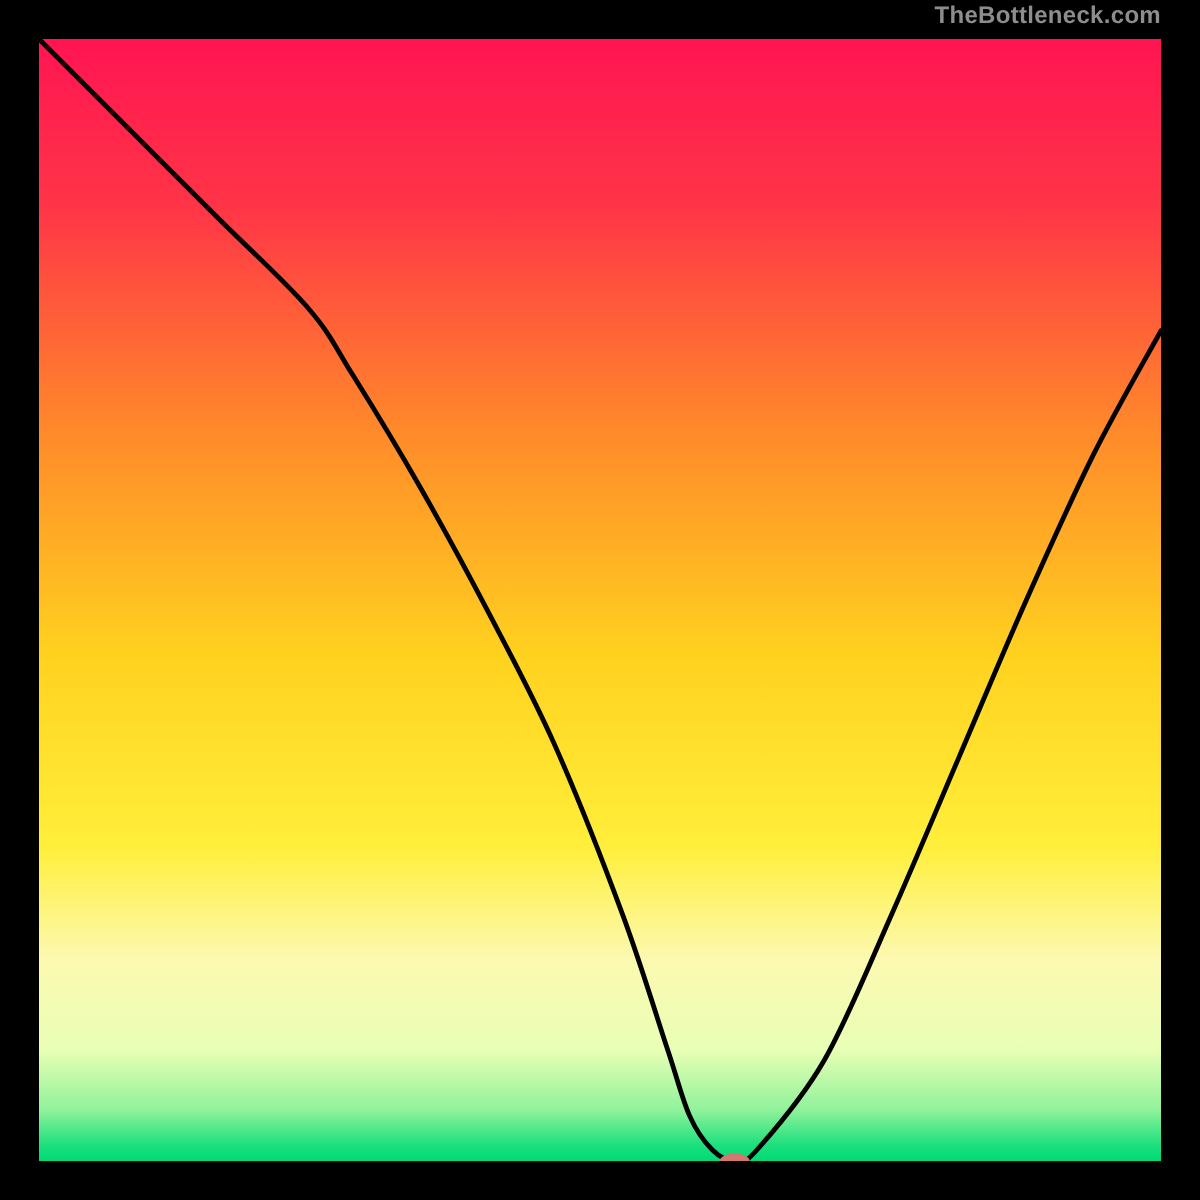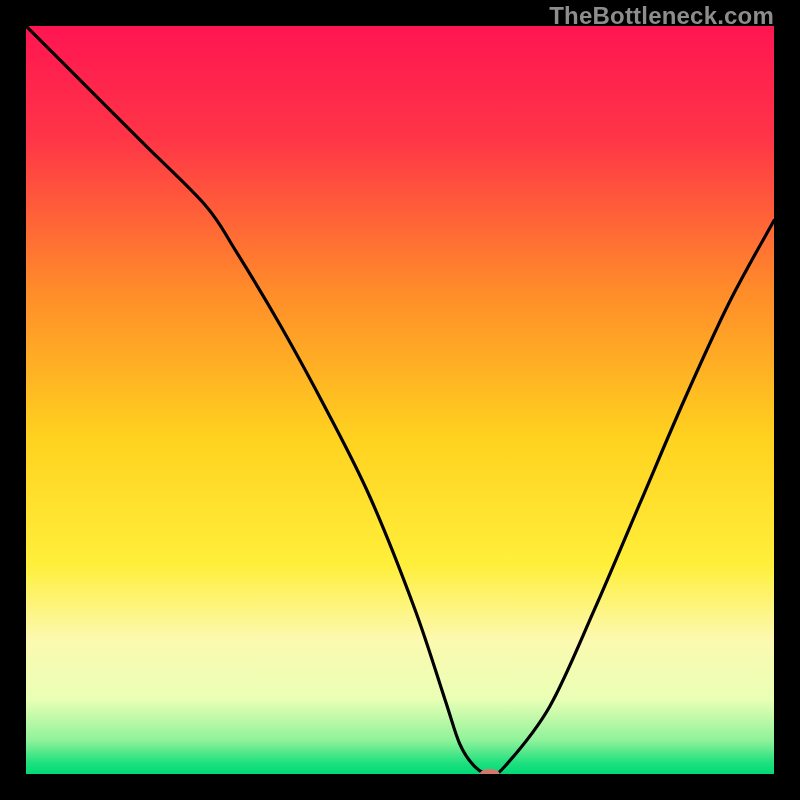--- a/index.html
+++ b/index.html
@@ -24,21 +24,21 @@
     left: 26px;
     width: 748px;
     height: 748px;
     overflow: hidden;
   }
   .watermark {
     position: absolute;
     top: 2px;
     right: 26px;
     font-family: Arial, Helvetica, sans-serif;
-    font-size: 24px;
+    font-size: 16px;
     font-weight: 600;
     color: #8d8d8d;
     letter-spacing: 0.2px;
   }
   svg { display: block; }
 </style>
 </head>
 <body>
 
 <div class="frame">

